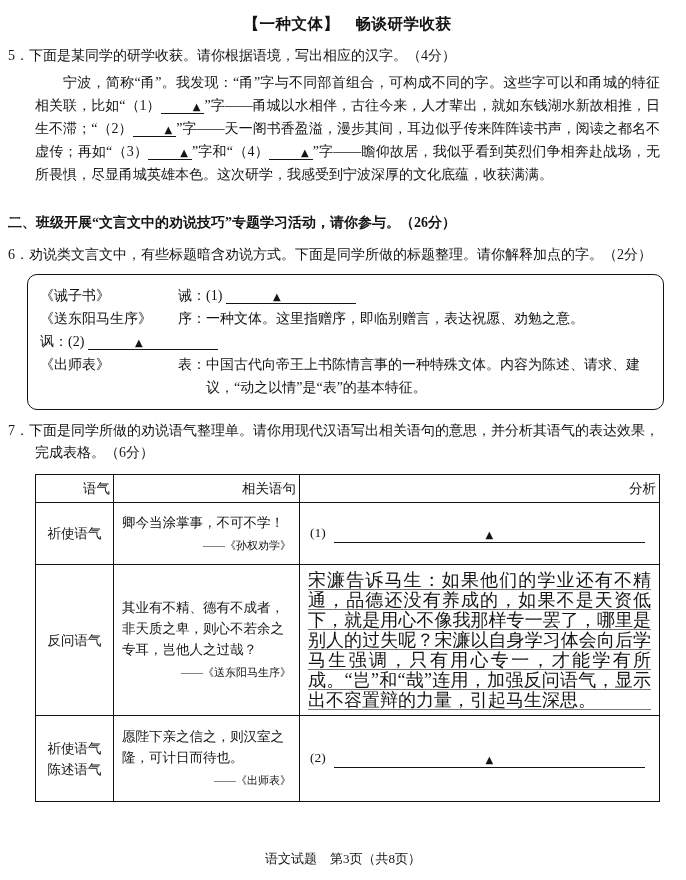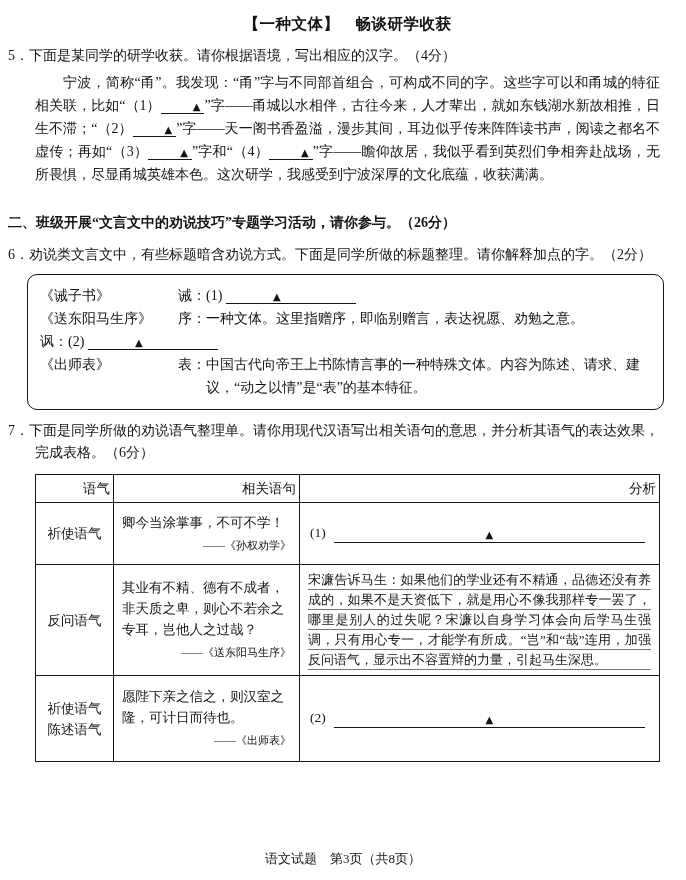--- a/index.html
+++ b/index.html
@@ -24,21 +24,21 @@
   .def-body { flex: 1; padding-left: 2em; text-indent: -2em; }
   table.q7-table { width: 100%; border-collapse: collapse; margin-top: 10px; table-layout: fixed; }
   .q7-table th, .q7-table td { border: 1px solid #141414; padding: 5px 8px; font-size: 13.5px; line-height: 21px; vertical-align: middle; }
   .q7-table th { text-align: right; font-weight: 400; padding: 3px; }
   .col-tone { width: 78px; } .col-quote { width: 186px; }
   .tone-cell { text-align: center; }
   .quote-cell .attr { display: block; text-align: right; margin-top: 2px; font-size: 11px; }
   .h1 { height: 62px; } .h3 { height: 86px; }
   .ans-row { display: flex; align-items: flex-end; padding: 0 6px 2px 2px; }
   .ans-line { flex: 1; border-bottom: 1px solid #141414; text-align: center; margin-left: 8px; line-height: 14px; }
-  .hand { font-size: 13px; line-height: 20px; text-align: justify;
+  .hand { font-size: 18px; line-height: 20px; text-align: justify;
     background-image: repeating-linear-gradient(to bottom, transparent 0, transparent 19px, #777 19px, #777 20px); }
   .footer { position: absolute; left: 0; right: 0; bottom: 12px; text-align: center; font-size: 13px; }
 </style>
 </head>
 <body>
 
 <div class="page">
 
   <div class="doc-title">【一种文体】　畅谈研学收获</div>
 

